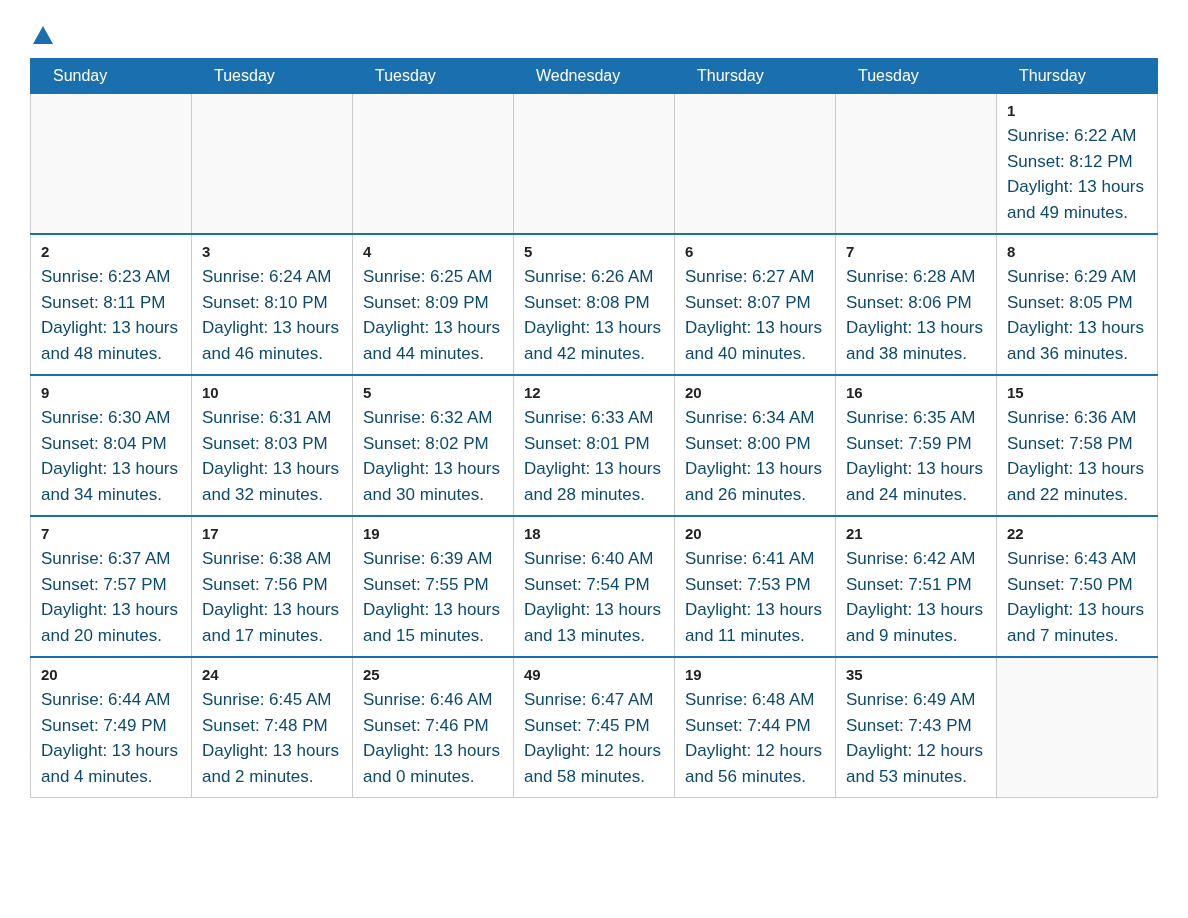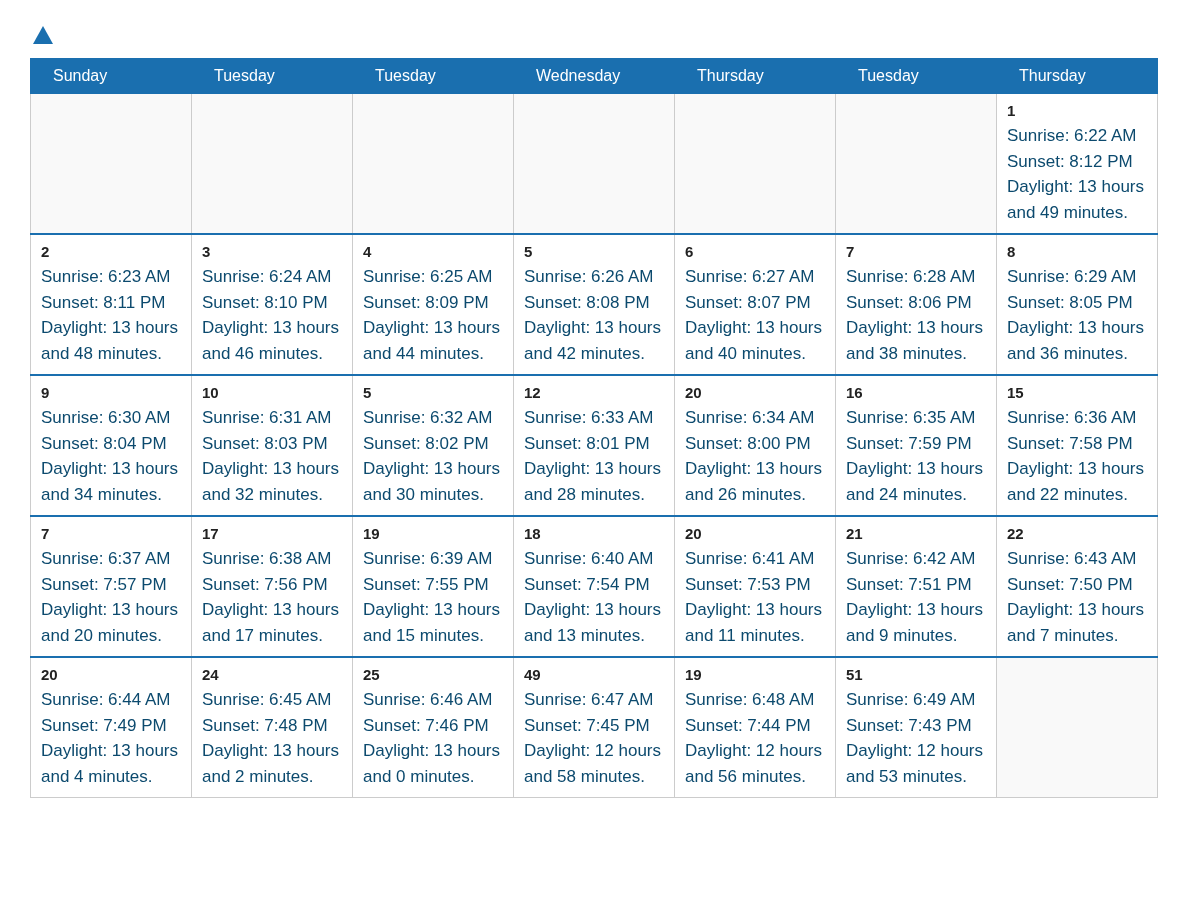--- a/index.html
+++ b/index.html
@@ -245,19 +245,19 @@
         </td>
         <td>
           <span class="day-num">49</span>
           <div class="day-info">Sunrise: 6:47 AM<br>Sunset: 7:45 PM<br>Daylight: 12 hours and 58 minutes.</div>
         </td>
         <td>
           <span class="day-num">19</span>
           <div class="day-info">Sunrise: 6:48 AM<br>Sunset: 7:44 PM<br>Daylight: 12 hours and 56 minutes.</div>
         </td>
         <td>
-          <span class="day-num">51</span>
+          <span class="day-num">35</span>
           <div class="day-info">Sunrise: 6:49 AM<br>Sunset: 7:43 PM<br>Daylight: 12 hours and 53 minutes.</div>
         </td>
         <td class="empty-cell"></td>
       </tr>
     </tbody>
 </table>
 
 </body></html>

